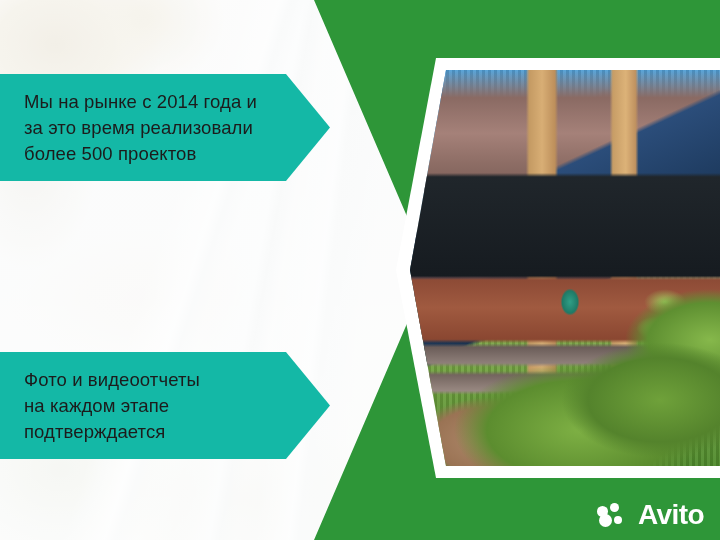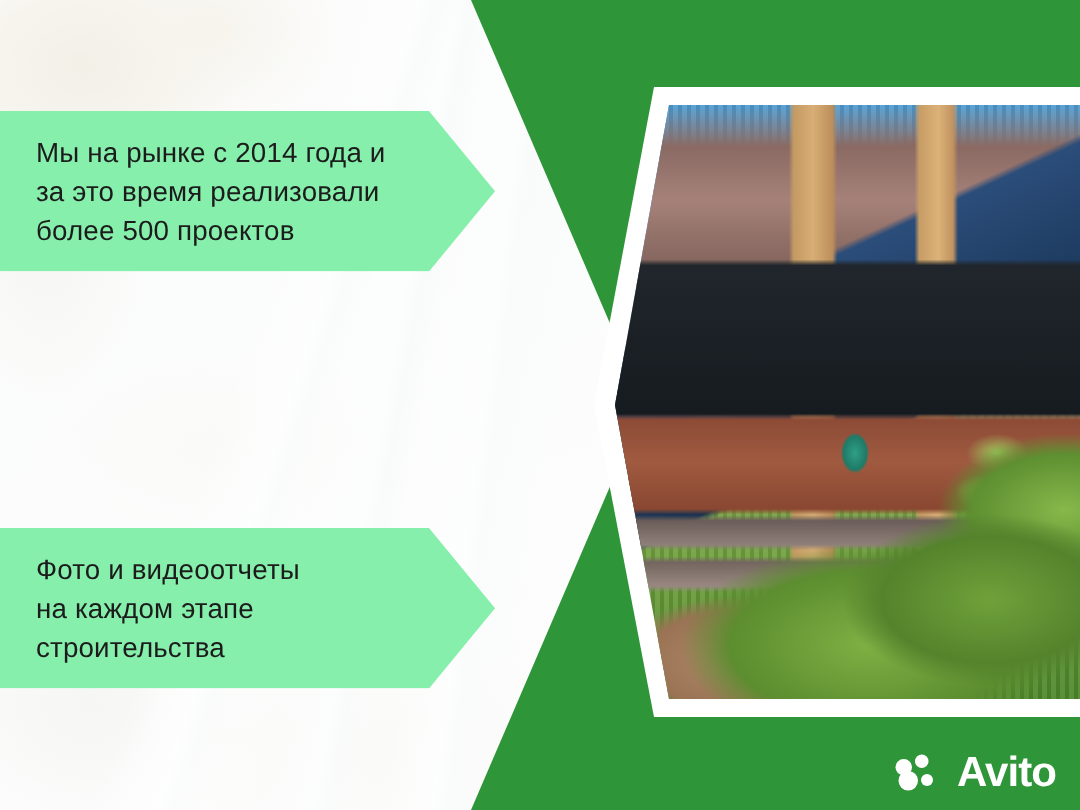--- a/index.html
+++ b/index.html
@@ -119,21 +119,21 @@
       radial-gradient(ellipse 16px 22px at 196px 36px, #8d7268 0%, rgba(140,114,104,0) 80%),
       
       linear-gradient(180deg, #4f9ed6 0%, #7cc0e8 18%, #a9d6ef 30%, rgba(169,214,239,0) 38%),
       linear-gradient(180deg, #4a97d2 0%, #8fc9ea 25%, #cfe6f0 40%, #86b04c 62%, #4f8a2c 100%);
   }
 
   
   .banner {
     position:absolute;
     left:0;
-    background:#86efac;
+    background:#14b8a6;
     display:flex;
     align-items:center;
     padding-left:24px;
     padding-right:64px;
   }
   .banner-1 { top:74px;  width:330px; height:107px;
     clip-path:polygon(0 0, 286px 0, 330px 53.5px, 286px 107px, 0 107px); }
   .banner-2 { top:213px; width:330px; height:107px;
     clip-path:polygon(0 0, 286px 0, 330px 53.5px, 286px 107px, 0 107px); }
   .banner-3 { top:352px; width:330px; height:107px;
@@ -188,21 +188,21 @@
   <div class="banner banner-1">
     <div class="banner-text">Мы на рынке с 2014 года и
 за это время реализовали
 более 500 проектов</div>
   </div>
 
 
   <div class="banner banner-3">
     <div class="banner-text">Фото и видеоотчеты
 на каждом этапе
-строительства</div>
+подтверждается</div>
   </div>
 
   <div class="avito-logo">
     <span class="avito-dots">
       <i class="dot-a"></i>
       <i class="dot-b"></i>
       <i class="dot-c"></i>
       <i class="dot-d"></i>
     </span>
     <span class="avito-word">Avito</span>

